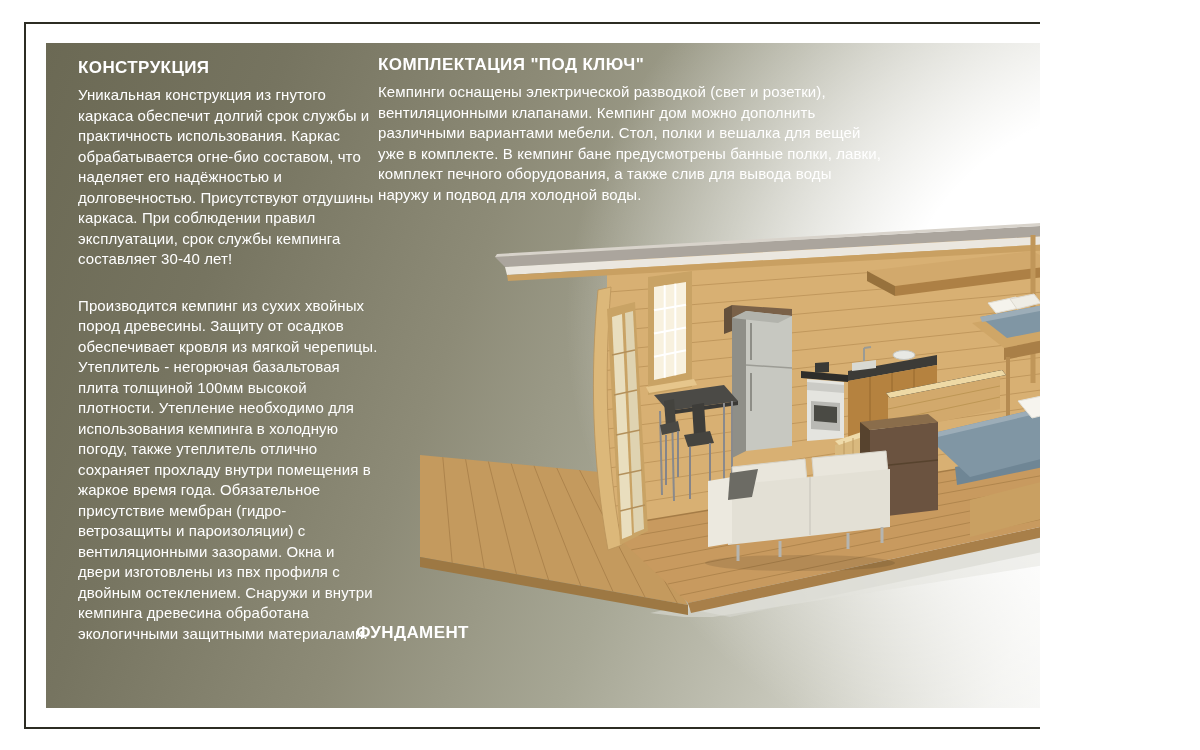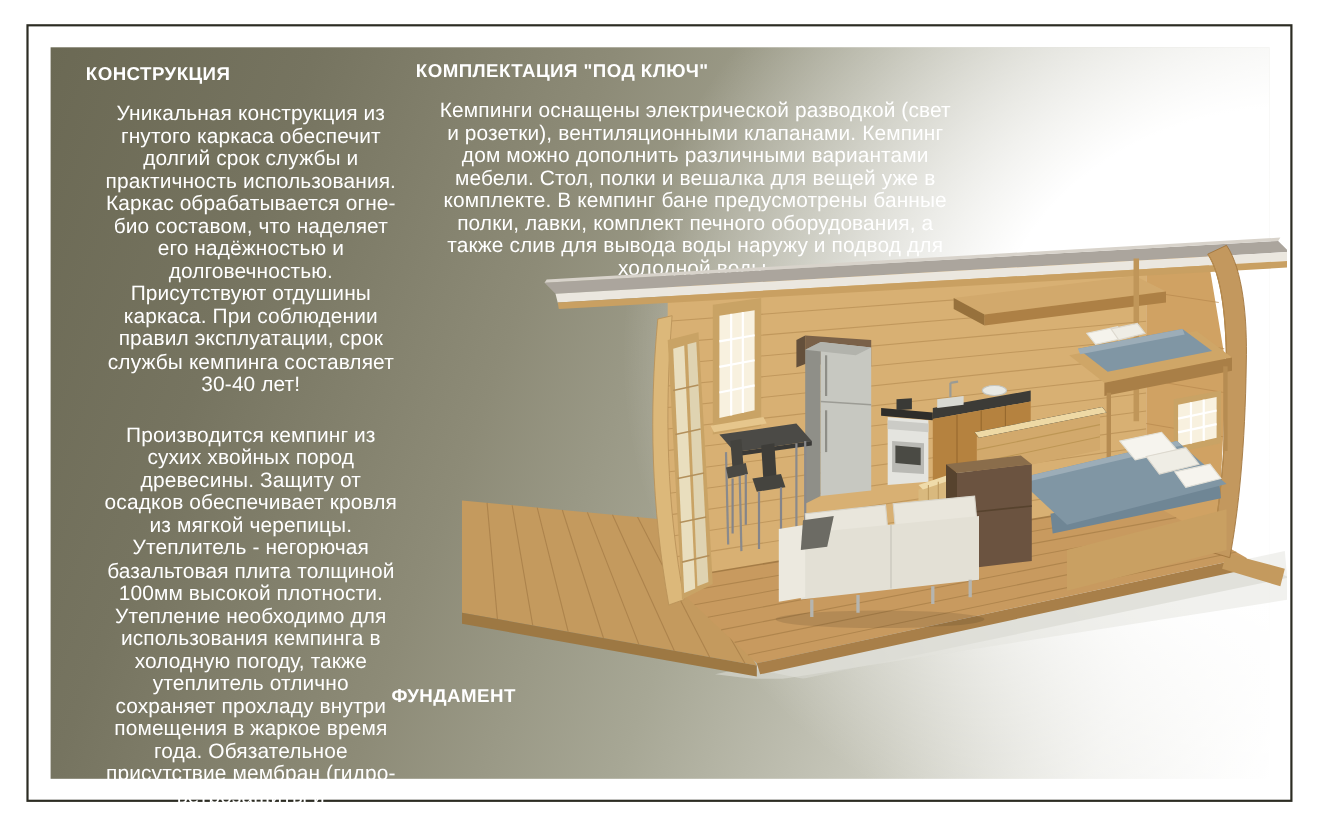--- a/index.html
+++ b/index.html
@@ -1,21 +1,21 @@
 <!DOCTYPE html>
 <html><head>
 <meta charset="utf-8">
 <style>
   * { box-sizing: border-box; margin: 0; padding: 0; }
   html, body { background: #fff; }
   body { font-family: "Liberation Sans", "DejaVu Sans", sans-serif; }
 
   .page {
     position: relative;
-    width: 1200px;
+    width: 1040px;
     height: 750px;
     background: #ffffff;
     overflow: hidden;
   }
 
   .frame {
     position: absolute;
     left: 24px; top: 22px;
     width: 1151px; height: 707px;
     border: 2px solid #2c2c23;
@@ -31,25 +31,24 @@
   }
 
   .text-block { position: absolute; color: #ffffff; }
   .text-block h2 {
     font-size: 17px;
     font-weight: 700;
     letter-spacing: 0.4px;
     margin: 0 0 7px 0;
   }
   .text-block p {
-    font-size: 19px;
+    font-size: 15px;
     line-height: 20.5px;
-    margin: 16px;
+    margin: 0;
     letter-spacing: 0.1px;
-    text-align: center;
   }
 
   .col-left  { left: 78px;  top: 58px;  width: 300px; }
   .col-left .section-materials { margin-top: 26px; }
   .col-right { left: 378px; top: 55px;  width: 508px; }
   .foundation-block { left: 356px; top: 623px; width: 575px; }
 
   .house-svg {
     position: absolute;
     left: 420px; top: 205px;

